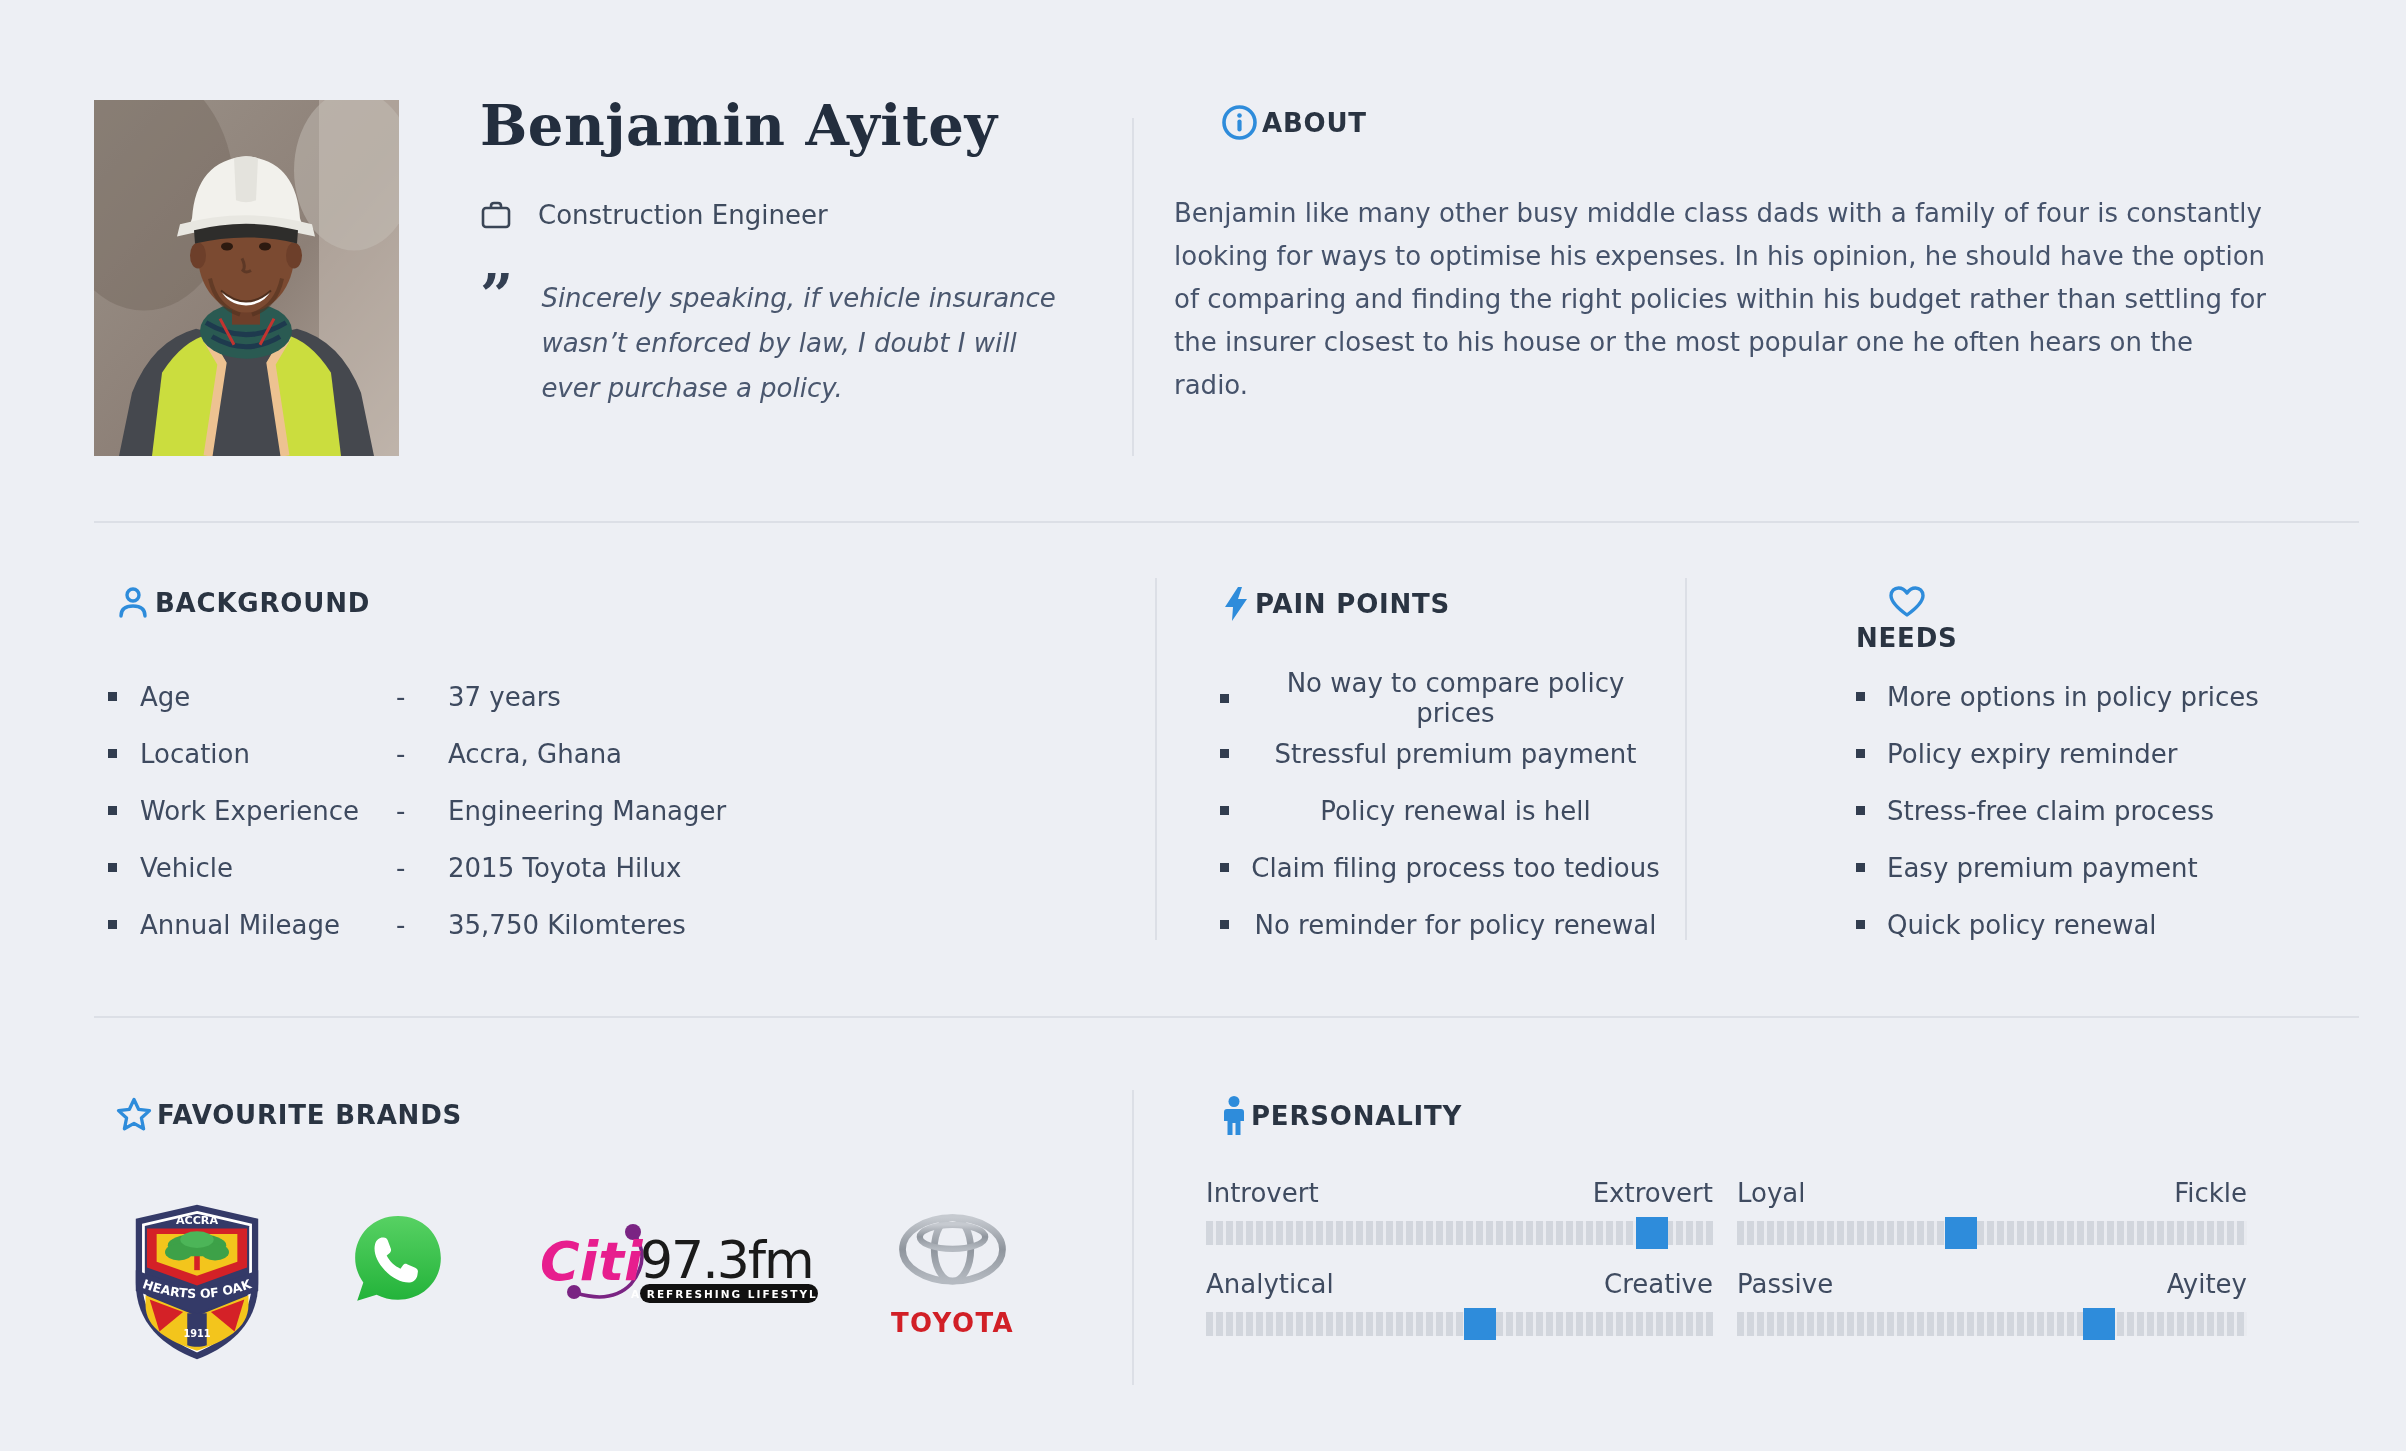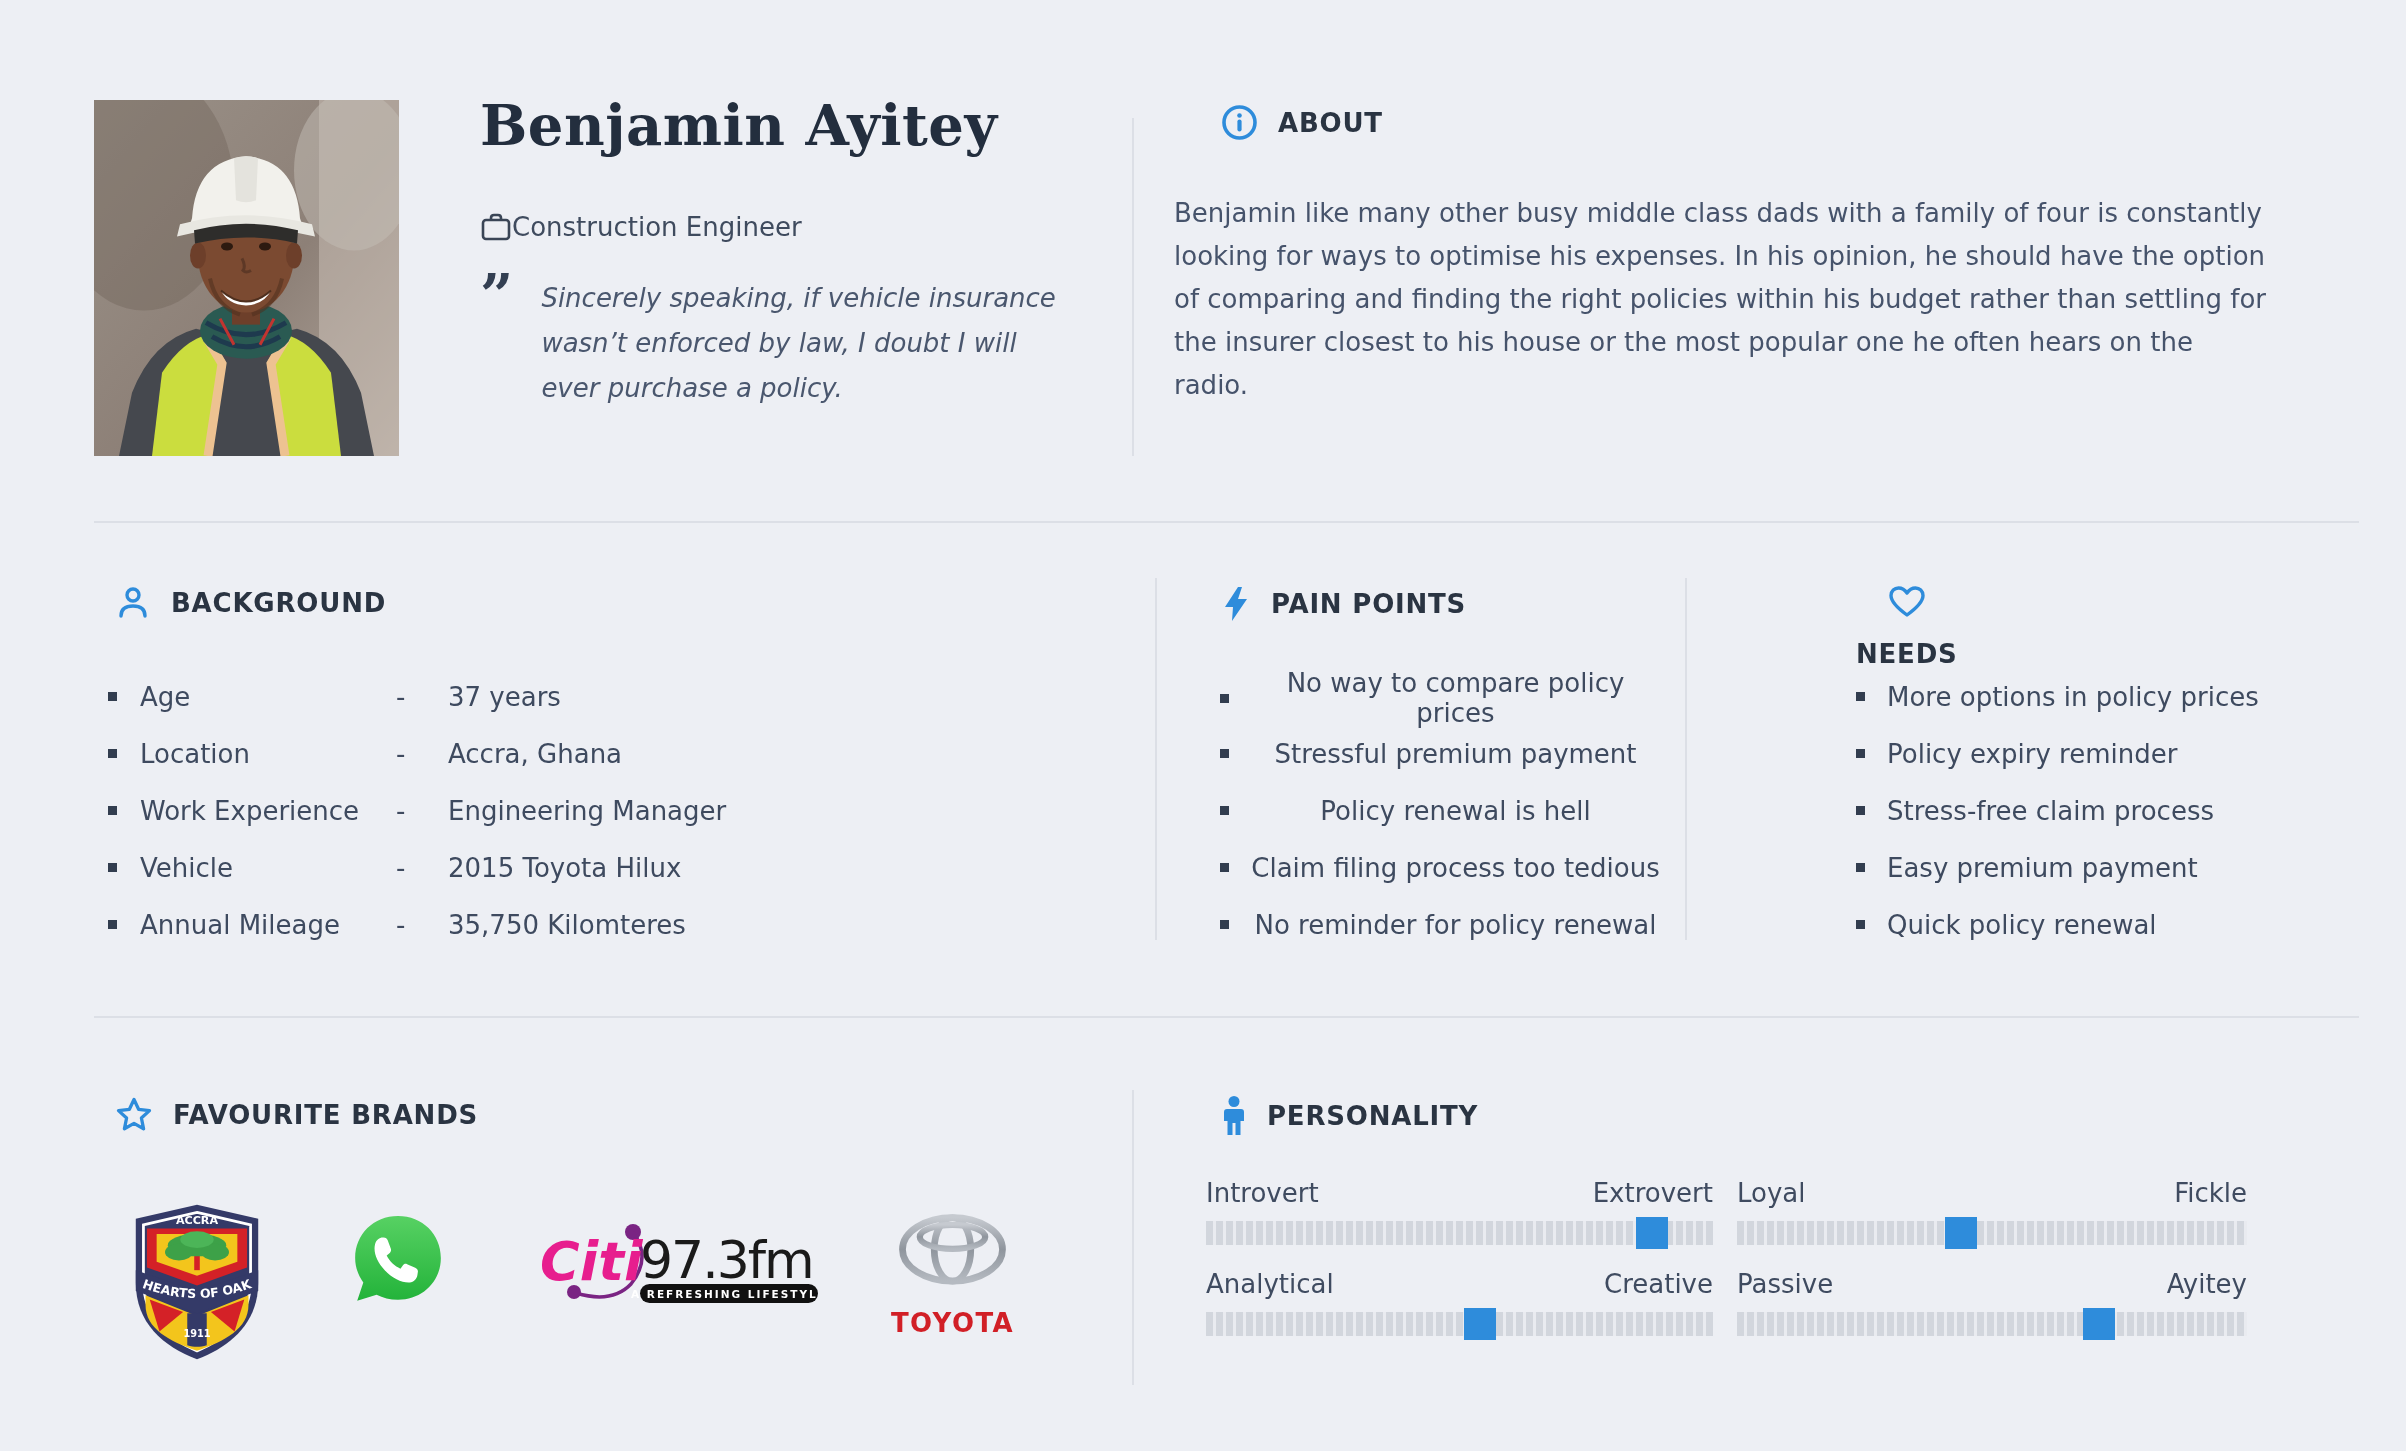--- a/index.html
+++ b/index.html
@@ -20,31 +20,31 @@
     overflow:hidden;
   }
   .abs{position:absolute;}
 
   
   .photo{left:94px;top:100px;width:305px;height:356px;overflow:hidden;}
   .persona-name{
     left:480px;top:92px;margin:0;font-family:"DejaVu Serif","Liberation Serif",serif;
     font-weight:700;font-size:56px;letter-spacing:0.5px;color:var(--ink-name);
   }
-  .job-row{left:480px;top:212px;display:flex;}
+  .job-row{left:480px;top:200px;display:flex;gap:26px;}
   .job-title{font-size:26px;color:#3f4b5e;}
   .quote-row{left:480px;top:272px;display:flex;gap:24px;width:585px;}
   .quote-glyph{
     font-family:"DejaVu Serif","Liberation Serif",serif;font-weight:700;
     font-size:58px;line-height:34px;color:#333f52;flex:0 0 auto;margin-top:6px;
   }
   .quote-text{font-size:26px;font-style:italic;line-height:45px;color:#4a576e;margin:4px;}
 
   
-  .sec-head{display:flex;align-items:center;gap:20px;}
+  .sec-head{display:flex;align-items:center;gap:4px;}
   .sec-head .ttl{font-size:26px;font-weight:700;letter-spacing:0.8px;color:var(--ink-dark);}
   .sec-ico{flex:0 0 auto;display:block;}
 
   
   .about-head{left:1221px;top:104px;}
   .about-text{left:1174px;top:192px;width:1100px;font-size:26px;line-height:43px;margin:0;color:var(--ink-body);}
 
   
   .vdiv{width:2px;background:var(--divider);}
   .hdiv{height:2px;background:var(--divider);}

